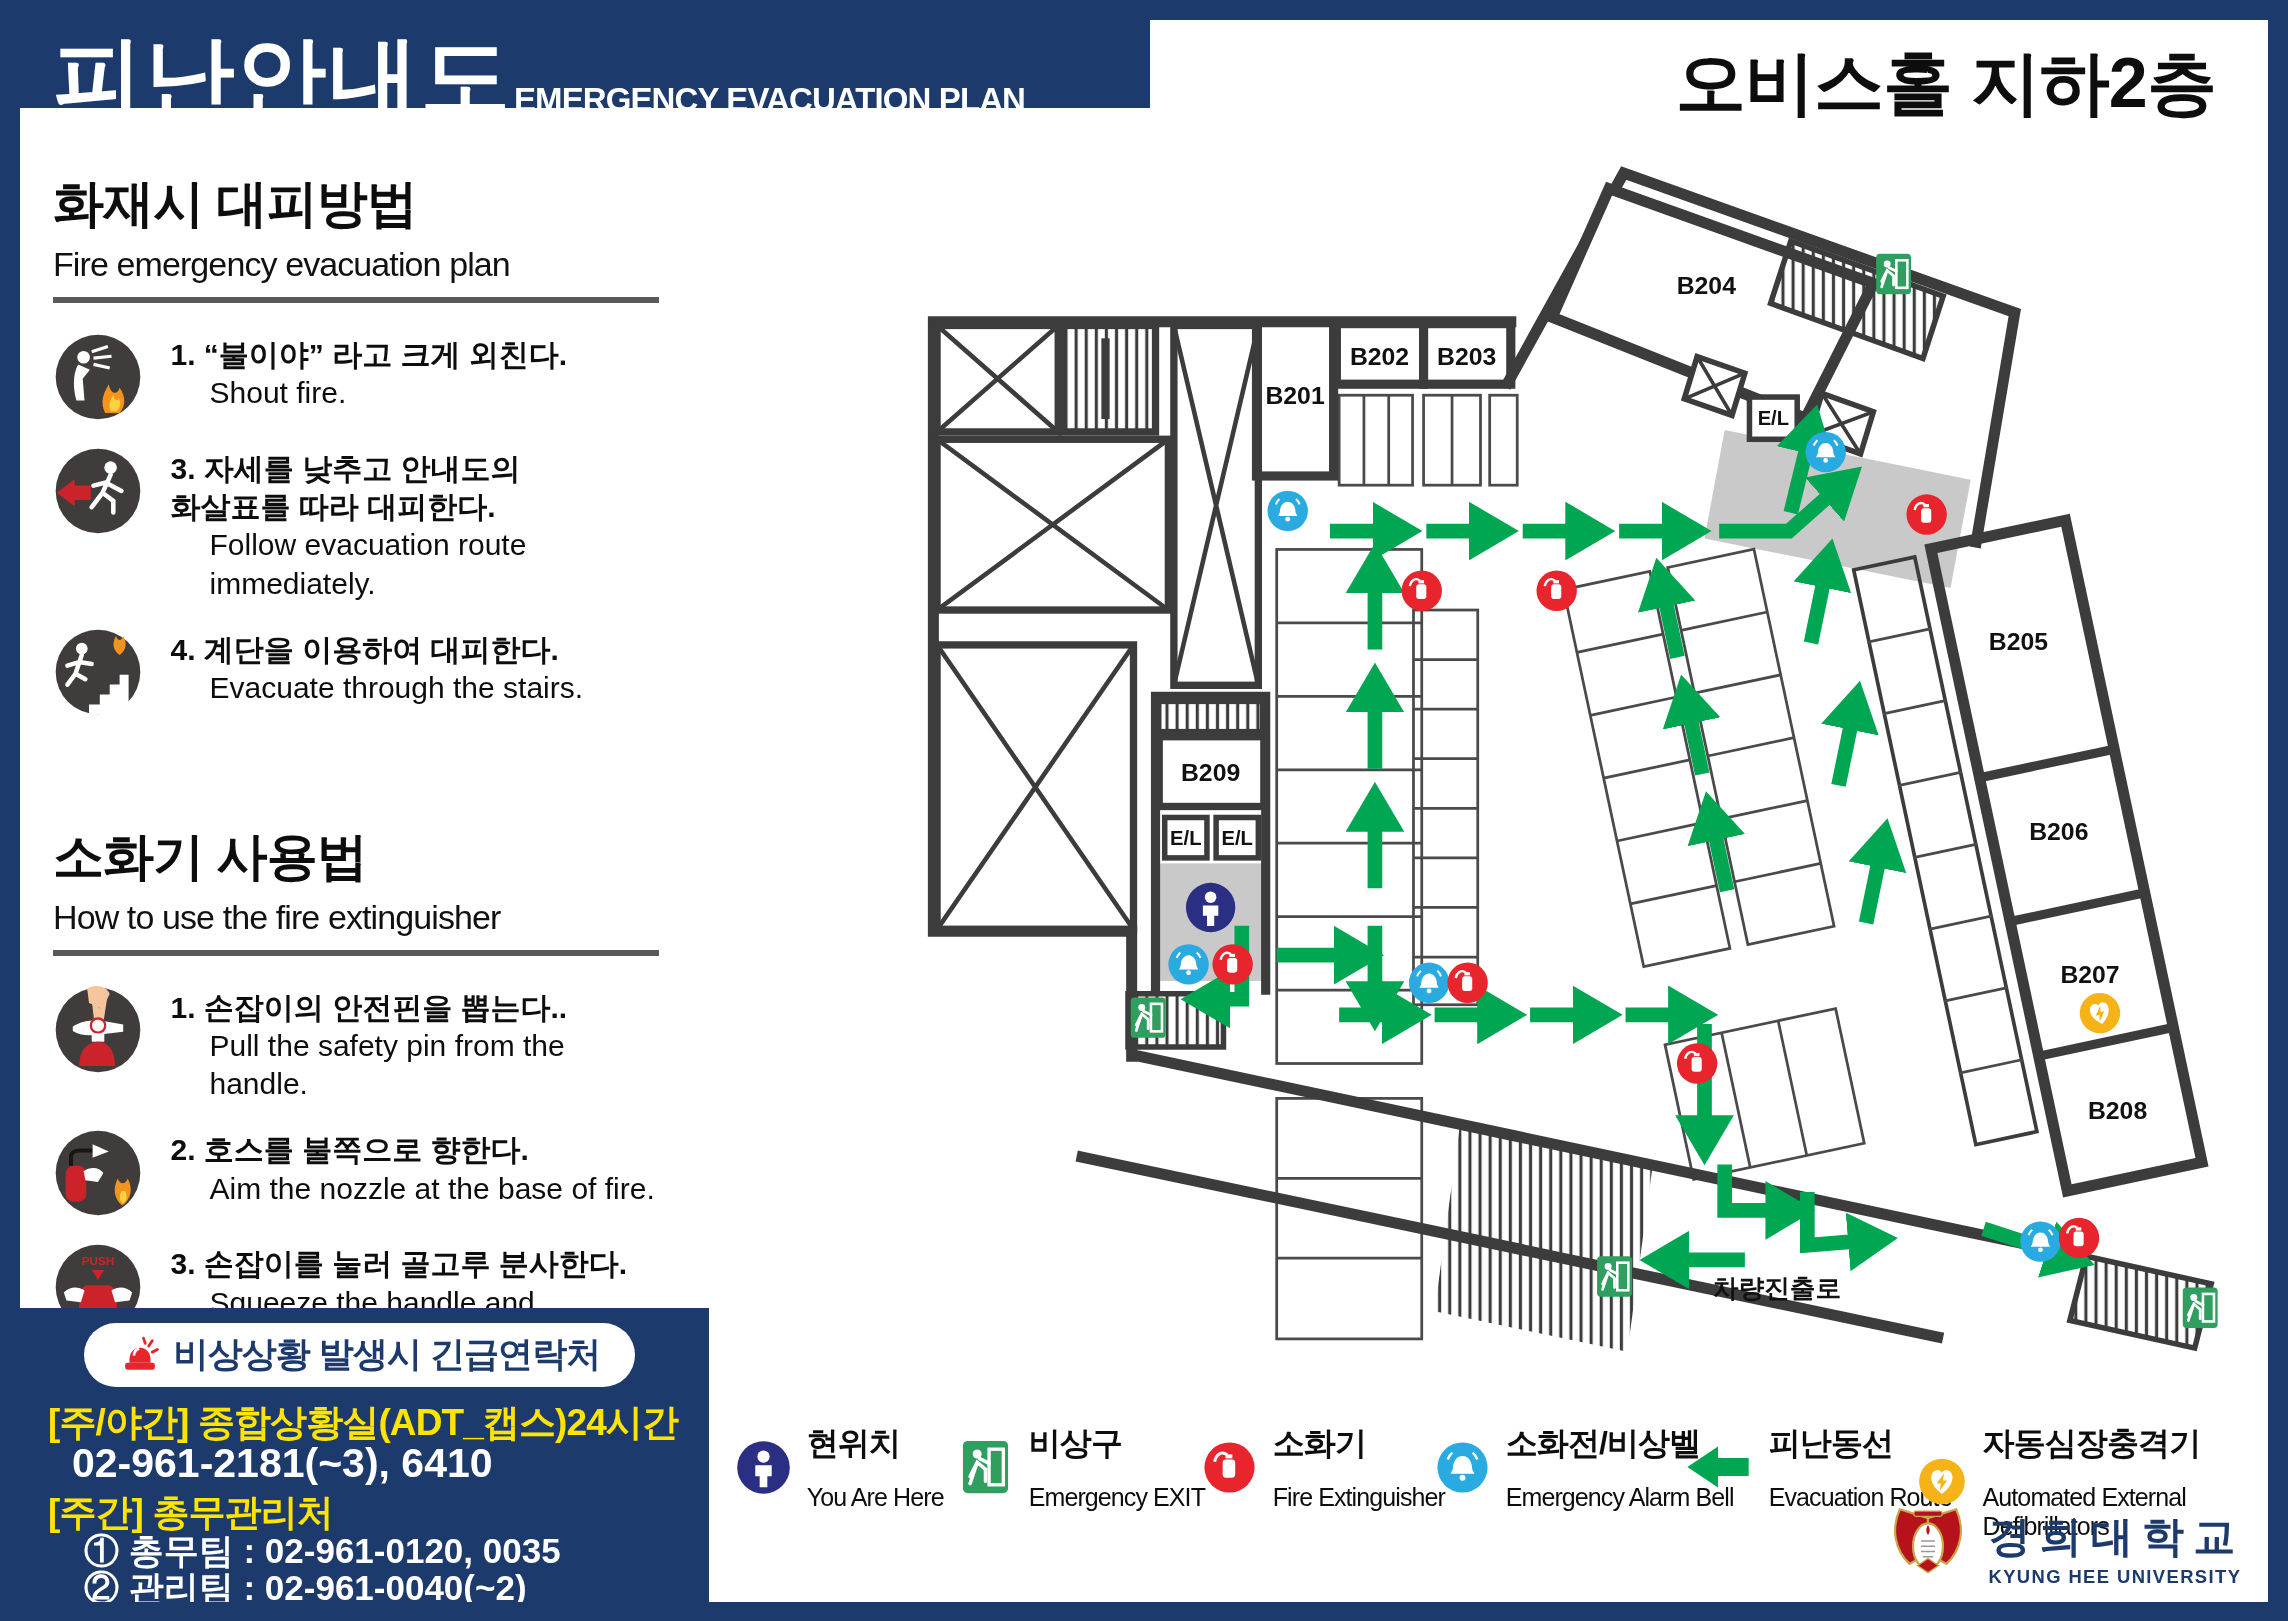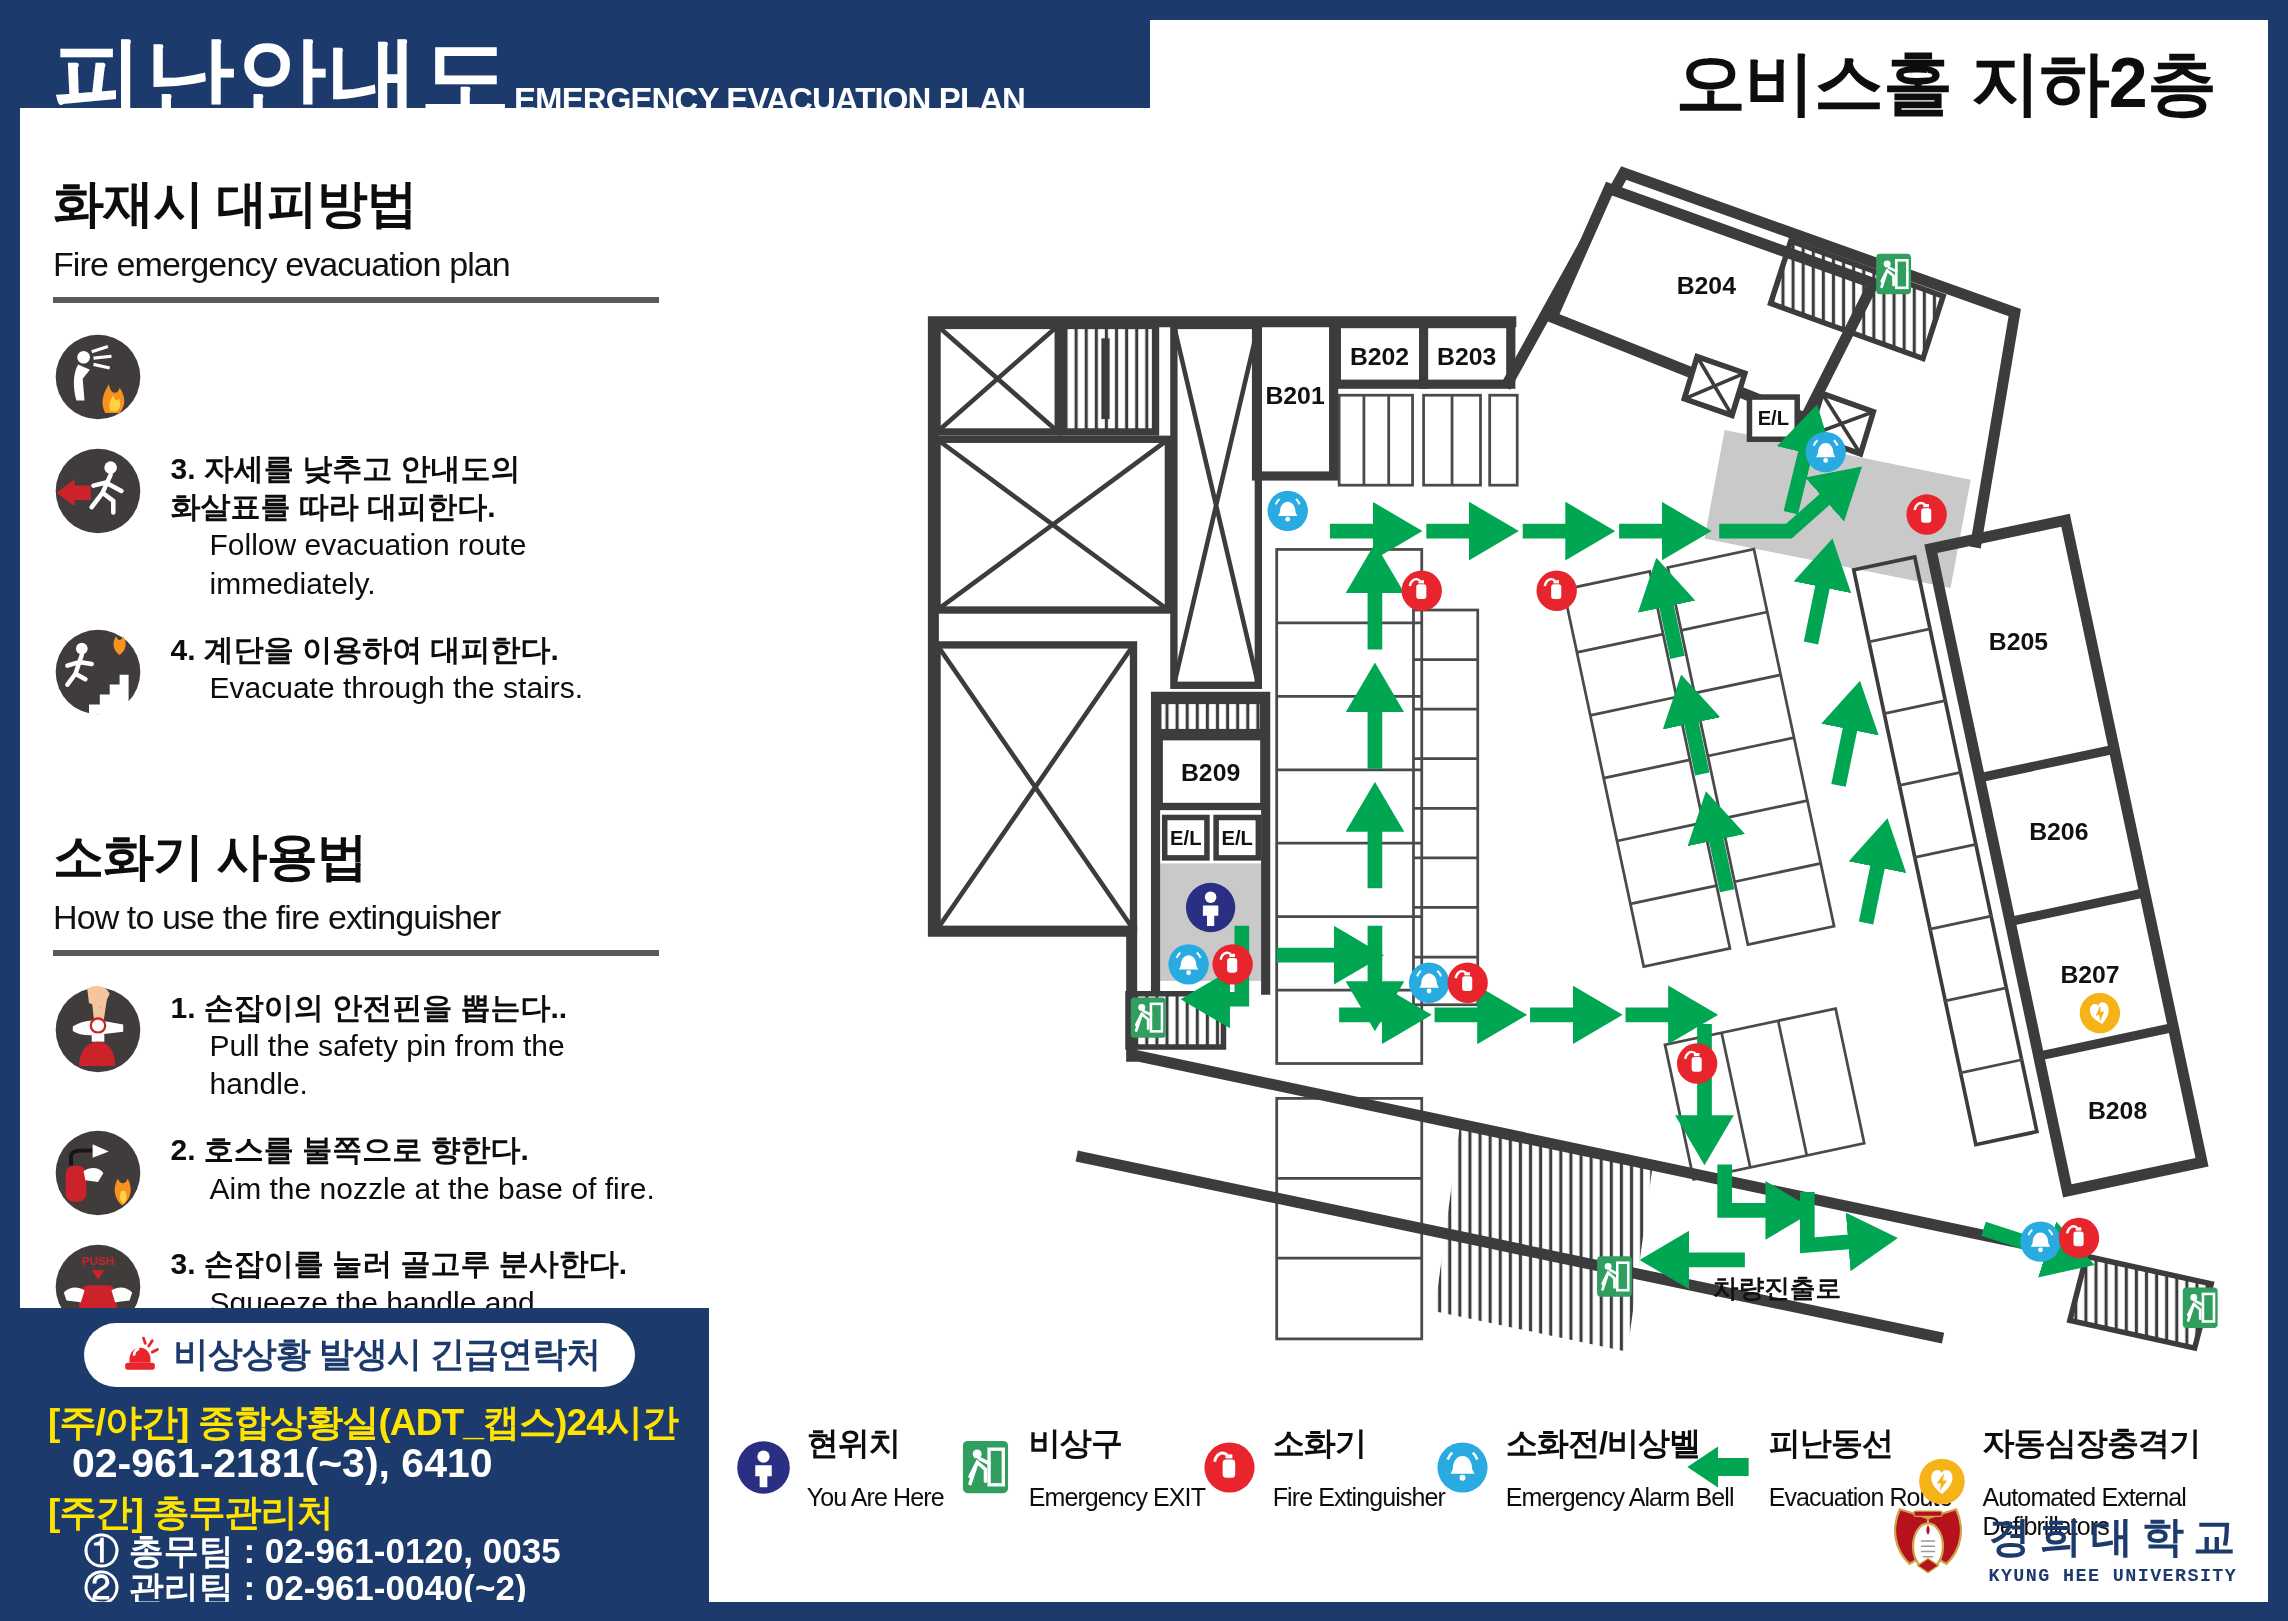--- a/index.html
+++ b/index.html
@@ -34,21 +34,21 @@
   .c-team { position:absolute; left:84px; color:#ffffff; font-size:35px; font-weight:700; white-space:nowrap; }
 
   
   .legend-item { position:absolute; top:1422px; display:flex; align-items:center; gap:14.7px; z-index:20; }
   .legend-ko { font-size:32px; font-weight:800; color:#0d0d0d; letter-spacing:-0.9px; }
   .legend-en { font-size:25px; font-weight:500; color:#0d0d0d; letter-spacing:-0.9px; margin-top:17px; }
 
   
   .logo { position:absolute; left:1884px; top:1504px; display:flex; align-items:center; gap:16.5px; z-index:20; }
   .logo-ko { color:#1d3a6c; font-size:42px; font-weight:800; letter-spacing:9.2px; }
-  .logo-en { color:#1d3a6c; font-size:18.4px; font-weight:700; font-family:Liberation Mono, monospace; letter-spacing:1.4px; margin-top:1px; }
+  .logo-en { color:#1d3a6c; font-size:18.4px; font-weight:700; font-family:Liberation Sans, sans-serif; letter-spacing:1.4px; margin-top:1px; }
 
   svg text { font-family:"Liberation Sans",sans-serif; }
   .room-label { font-size:27px; font-weight:600; fill:#111; }
   .small-label { font-size:22px; font-weight:600; fill:#111; }
   .ramp-label { font-size:28px; font-weight:700; fill:#111; }
 </style>
 </head>
 <body>
 
 <div class="frame"></div>
@@ -67,20 +67,24 @@
   <div class="step">
     <div class="step-icon">
       <svg viewBox="-50 -50 100 100">
           <circle r="47" fill="#413c3c"></circle>
           <path d="M8,40 C2,28 6,18 12,8 C14,20 22,20 24,12 C31,22 31,32 24,40 Z" fill="#f6921e"></path>
           <path d="M14,38 C11,31 14,25 17,20 C18,27 23,27 23,23 C26,29 25,34 21,38 Z" fill="#ffd23f"></path>
           <circle cx="-16" cy="-22" r="7" fill="#fff"></circle>
           <path d="M-22,-14 C-28,-4 -28,12 -24,26 L-15,26 L-17,2 L-9,-8 Z" fill="#fff"></path>
           <path d="M-7,-28 L11,-34 M-5,-21 L15,-23 M-5,-14 L13,-10" stroke="#fff" stroke-width="3.5" fill="none"></path>
         </svg>
+    </div>
+    <div class="step-text">
+      <div class="step-ko">1. “불이야” 라고 크게 외친다.</div>
+      <div class="step-en">Shout fire.</div>
     </div>
   </div>
 
 
   <div class="step">
     <div class="step-icon">
       <svg viewBox="-50 -50 100 100">
           <circle r="47" fill="#413c3c"></circle>
           <polygon points="-46,2 -26,-13 -26,-6 -8,-6 -8,10 -26,10 -26,17" fill="#cc2229"></polygon>
           <circle cx="14" cy="-26" r="7" fill="#fff"></circle>

